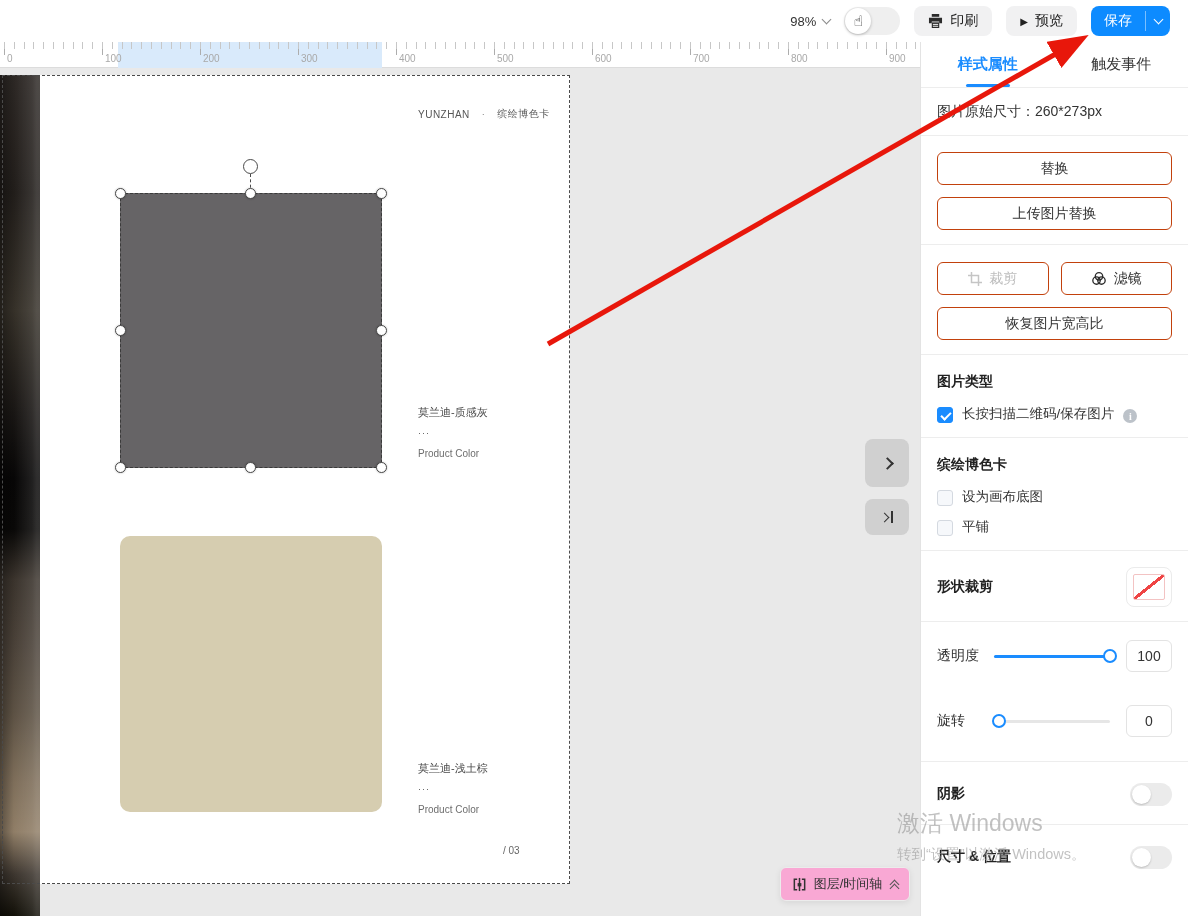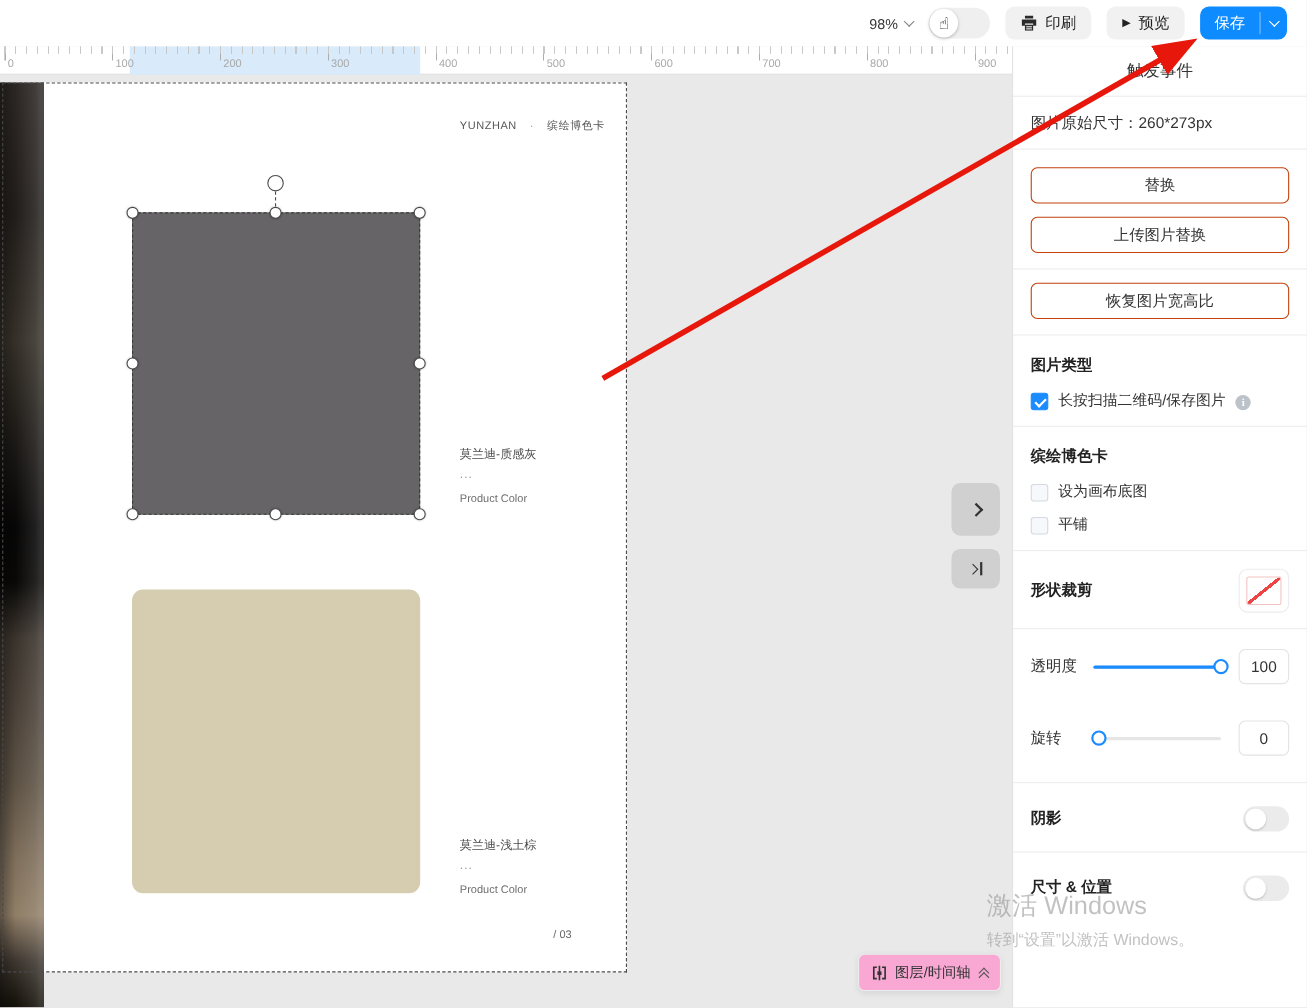--- a/index.html
+++ b/index.html
@@ -231,36 +231,56 @@
     <span>图层/时间轴</span>
     <span class="dbl-up">
       <span class="chev-u"></span>
         <span class="chev-u"></span>
     </span>
   </div>
 </div>
 
 <div class="panel">
   <div class="tabs">
+    <div class="tab active">
+      <span>样式属性</span>
+    </div>
     <div class="tab">
       <span>触发事件</span>
     </div>
   </div>
 
   <div class="size-row">图片原始尺寸：260*273px</div>
 
   <button class="p-btn mt16">
     <span>替换</span>
   </button>
   <button class="p-btn mt12">
     <span>上传图片替换</span>
   </button>
 
   <div class="divider"></div>
 
+  <div class="btn-pair">
+    <button class="p-btn disabled">
+      <svg width="14" height="14" viewBox="0 0 16 16" fill="none" stroke="#c5c5c5" stroke-width="1.7">
+        <path d="M4 0v12h12"></path>
+          <path d="M0 4h12v12"></path>
+      </svg>
+      <span>裁剪</span>
+    </button>
+    <button class="p-btn">
+      <svg width="16" height="15" viewBox="0 0 18 17" fill="none" stroke="#2b2b2b" stroke-width="1.5">
+        <circle cx="9" cy="6" r="4.2"></circle>
+          <circle cx="6.2" cy="10.8" r="4.2"></circle>
+          <circle cx="11.8" cy="10.8" r="4.2"></circle>
+      </svg>
+      <span>滤镜</span>
+    </button>
+  </div>
   <button class="p-btn mt12">
     <span>恢复图片宽高比</span>
   </button>
 
   <div class="divider"></div>
 
   <div class="sec-title">图片类型</div>
   <div class="check-row">
     <span class="checkbox checked"></span>
     <span>长按扫描二维码/保存图片</span>

